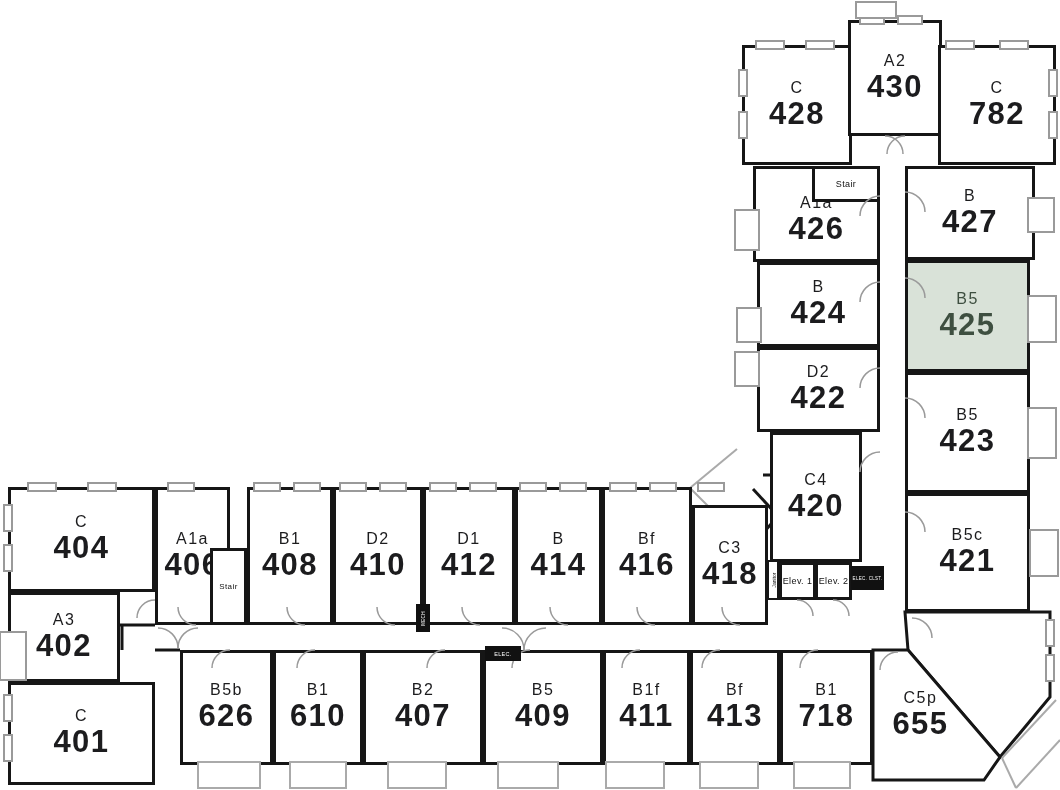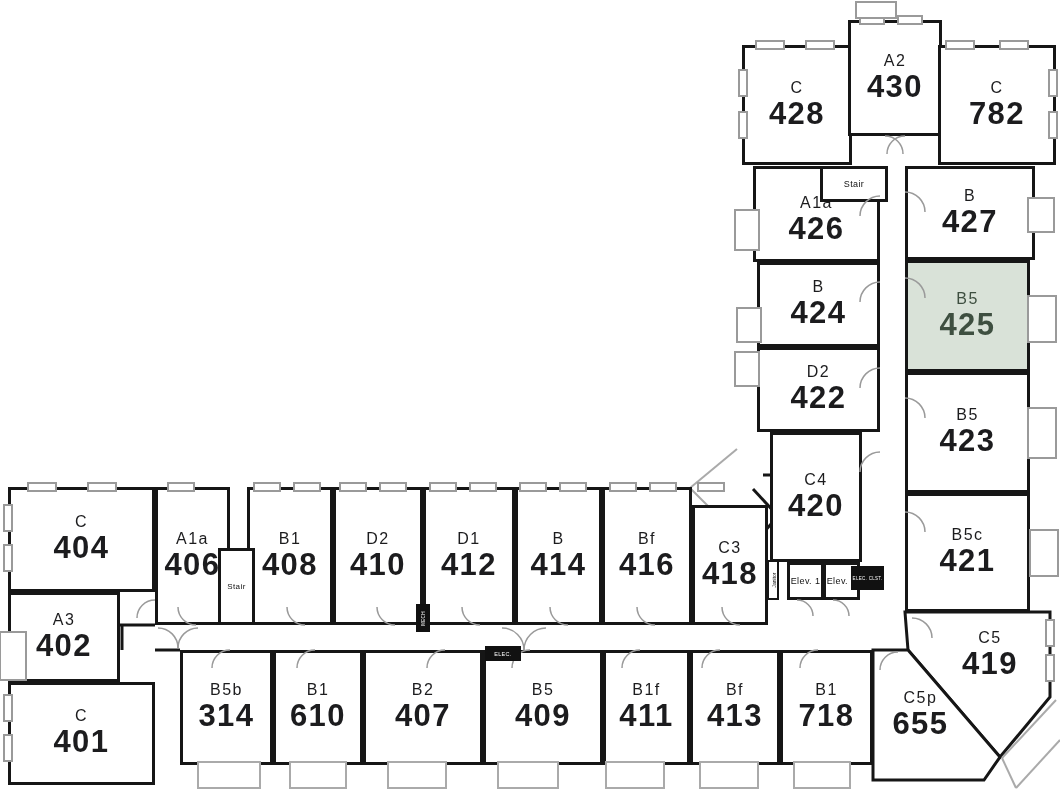--- a/index.html
+++ b/index.html
@@ -16,21 +16,21 @@
   #base-layer{z-index:0;}
   #detail-layer{z-index:5;}
   .room{position:absolute;background:#fff;border:3px solid var(--wall);box-sizing:border-box;
         display:flex;flex-direction:column;align-items:center;justify-content:center;
         gap:1px;z-index:1;color:var(--label-text);}
   .room.noborder{border:none;background:transparent;z-index:2;}
   .rtype{font-size:16px;letter-spacing:1.5px;line-height:1.05;}
   .rnum{font-size:31px;font-weight:700;letter-spacing:1.5px;line-height:1.05;}
   .room.hl{background:var(--highlight-fill);}
   .room.hl .rtype,.room.hl .rnum{color:var(--highlight-text);}
-  .room.svc{z-index:3;margin-left:8px;}
+  .room.svc{z-index:3;}
   .svc-label{font-size:9px;letter-spacing:.4px;color:#111;}
   .pad-top{justify-content:flex-start;padding-top:26px;}
   .blackbox{position:absolute;background:#111;color:#fff;display:flex;align-items:center;
         justify-content:center;box-sizing:border-box;z-index:6;}
   .rot{transform:rotate(-90deg);white-space:nowrap;}
   .tinytext{font-size:5.5px;letter-spacing:.3px;white-space:nowrap;}
   .janitor{position:absolute;border:2px solid var(--wall);background:#fff;display:flex;
         align-items:center;justify-content:center;box-sizing:border-box;z-index:3;}
   .janitor span{font-size:5px;color:#111;}
 </style>
@@ -99,24 +99,20 @@
     <div class="rnum">423</div>
   </div>
   <div class="room" style="left:770px;top:432px;width:92px;height:130px">
     <div class="rtype">C4</div>
     <div class="rnum">420</div>
   </div>
   <div class="room" style="left:905px;top:493px;width:125px;height:119px">
     <div class="rtype">B5c</div>
     <div class="rnum">421</div>
   </div>
-  <div class="room noborder" style="left:930px;top:620px;width:120px;height:70px">
-    <div class="rtype">C5</div>
-    <div class="rnum">419</div>
-  </div>
 
   <div class="janitor" style="left:767px;top:560px;width:12px;height:40px">
     <span class="rot">Janitor</span>
   </div>
   <div class="room svc" style="left:779px;top:562px;width:37px;height:38px">
     <div class="svc-label">Elev. 1</div>
   </div>
   <div class="room svc" style="left:815px;top:562px;width:37px;height:38px">
     <div class="svc-label">Elev. 2</div>
   </div>
@@ -164,21 +160,21 @@
     <div class="rtype">A3</div>
     <div class="rnum">402</div>
   </div>
   <div class="room" style="left:8px;top:682px;width:147px;height:103px">
     <div class="rtype">C</div>
     <div class="rnum">401</div>
   </div>
 
   <div class="room" style="left:180px;top:650px;width:93px;height:115px">
     <div class="rtype">B5b</div>
-    <div class="rnum">314</div>
+    <div class="rnum">626</div>
   </div>
   <div class="room" style="left:273px;top:650px;width:90px;height:115px">
     <div class="rtype">B1</div>
     <div class="rnum">610</div>
   </div>
   <div class="room" style="left:363px;top:650px;width:120px;height:115px">
     <div class="rtype">B2</div>
     <div class="rnum">407</div>
   </div>
   <div class="room" style="left:483px;top:650px;width:120px;height:115px">

